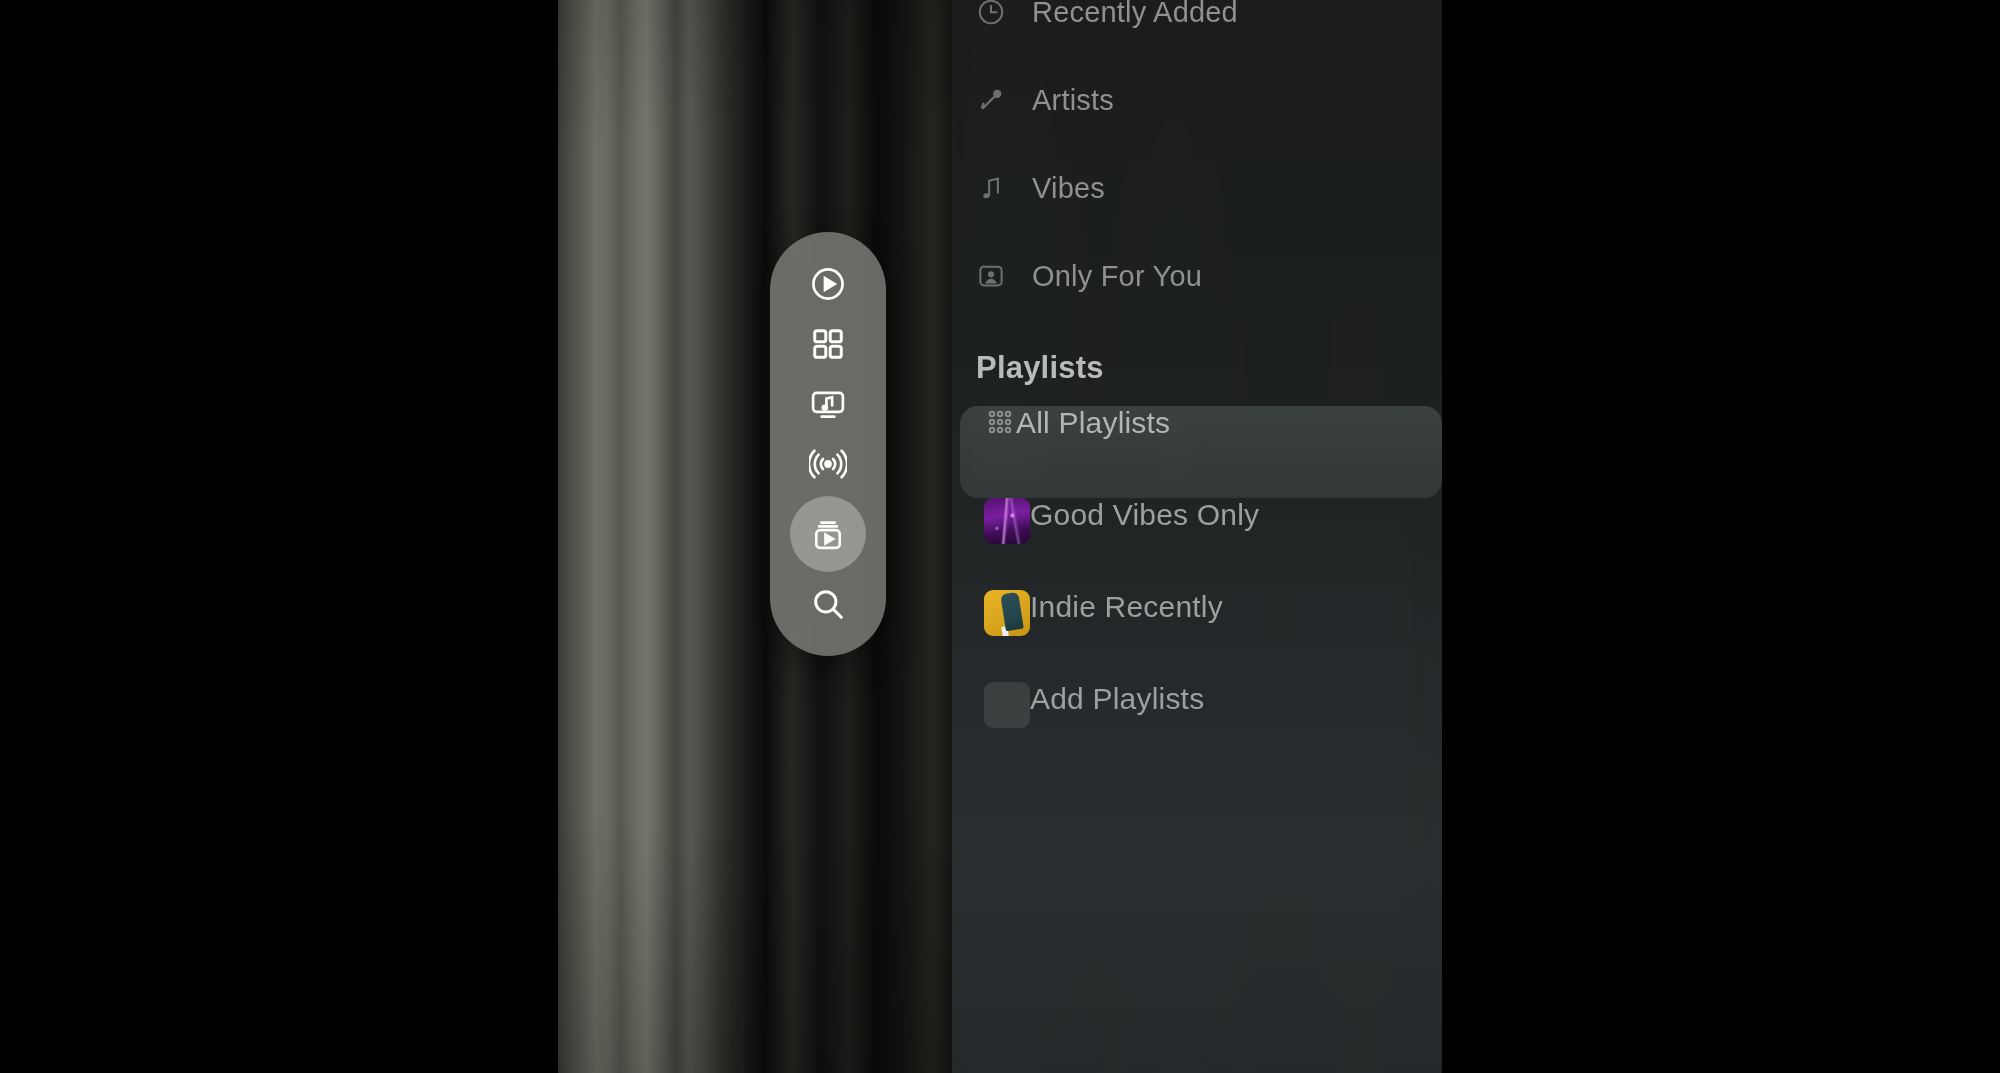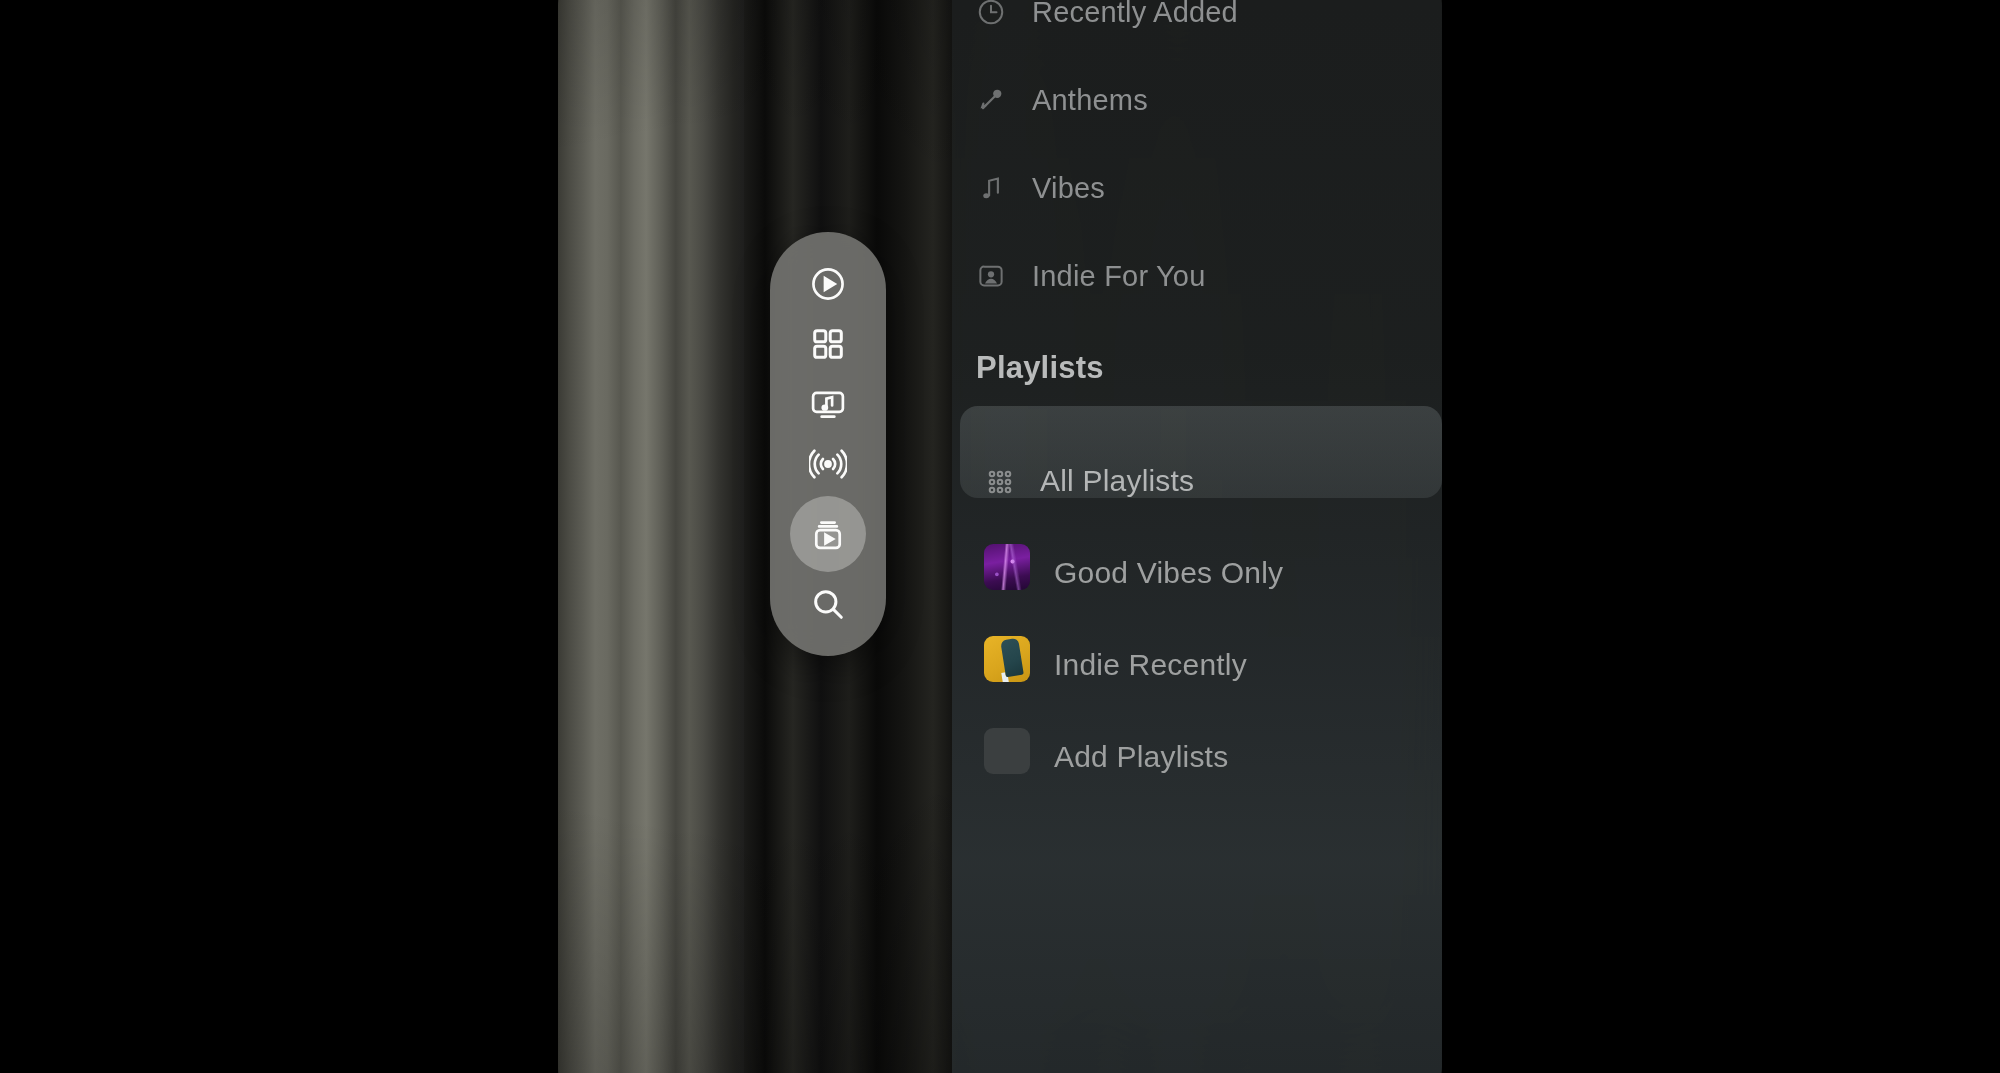--- a/index.html
+++ b/index.html
@@ -69,21 +69,21 @@
   .nav-item .ic { width:30px; height:30px; flex:0 0 30px; display:flex;
                   align-items:center; justify-content:center; opacity:.72; }
   .nav-item .ic svg { width:100%; height:100%; display:block; }
 
   .section-head {
     padding:30px 0 20px 24px;
     font-size:31px; font-weight:700; color:#b9bbbb; letter-spacing:.2px;
   }
 
   .pl-row {
-    display:flex; align-items:flex-end; gap:24px;
+    display:flex; align-items:flex-start; 
     height:92px; padding:0 0 0 24px;
     font-size:30px; color:#9ea0a0; letter-spacing:.2px;
     border-radius:18px; margin:0 0 0 8px;
   }
   .pl-row.selected {
     background:linear-gradient(180deg, rgba(128,137,139,.30), rgba(112,121,123,.23));
     color:#b4b6b6;
   }
   .pl-row .ic { width:32px; height:32px; flex:0 0 32px; opacity:.68; }
   .pl-row .ic svg { width:100%; height:100%; display:block; }
@@ -160,21 +160,21 @@
       </div>
 
       <div class="nav-item">
         <span class="ic">
           <svg viewBox="0 0 24 24" fill="none" stroke="#8e9091" stroke-width="1.7" stroke-linecap="round">
             <circle cx="17" cy="7" r="3.3" fill="#8e9091" stroke="none"></circle>
             <path d="M14.7 9.4 5.6 18.5"></path>
               <path d="M7.6 16.5l-2.6.9.9-2.6"></path>
           </svg>
         </span>
-        <span>Anthems</span>
+        <span>Artists</span>
       </div>
 
 
       <div class="nav-item">
         <span class="ic">
           <svg viewBox="0 0 24 24" fill="none" stroke="#8e9091" stroke-width="1.7" stroke-linecap="round">
             <path d="M10.5 18V6.2l7 -1.8v11.4"></path>
             <ellipse cx="8.2" cy="18.1" rx="2.4" ry="2.0" fill="#8e9091" stroke="none"></ellipse>
           </svg>
         </span>
@@ -182,21 +182,21 @@
       </div>
 
       <div class="nav-item">
         <span class="ic">
           <svg viewBox="0 0 24 24" fill="none" stroke="#8e9091" stroke-width="1.6">
             <rect x="3.5" y="4.5" width="17" height="15" rx="3"></rect>
             <circle cx="12" cy="10.6" r="2.5" fill="#8e9091" stroke="none"></circle>
             <path d="M7.2 18c1.1-2.6 2.9-3.8 4.8-3.8s3.7 1.2 4.8 3.8" fill="#8e9091" stroke="none"></path>
           </svg>
         </span>
-        <span>Indie For You</span>
+        <span>Only For You</span>
       </div>
 
       <div class="section-head">Playlists</div>
 
       <div class="pl-row selected">
         <span class="ic">
           <svg viewBox="0 0 24 24" fill="none" stroke="#b4b6b6" stroke-width="1.5">
             <circle cx="6" cy="6" r="1.7"></circle>
               <circle cx="12" cy="6" r="1.7"></circle>
               <circle cx="18" cy="6" r="1.7"></circle>

